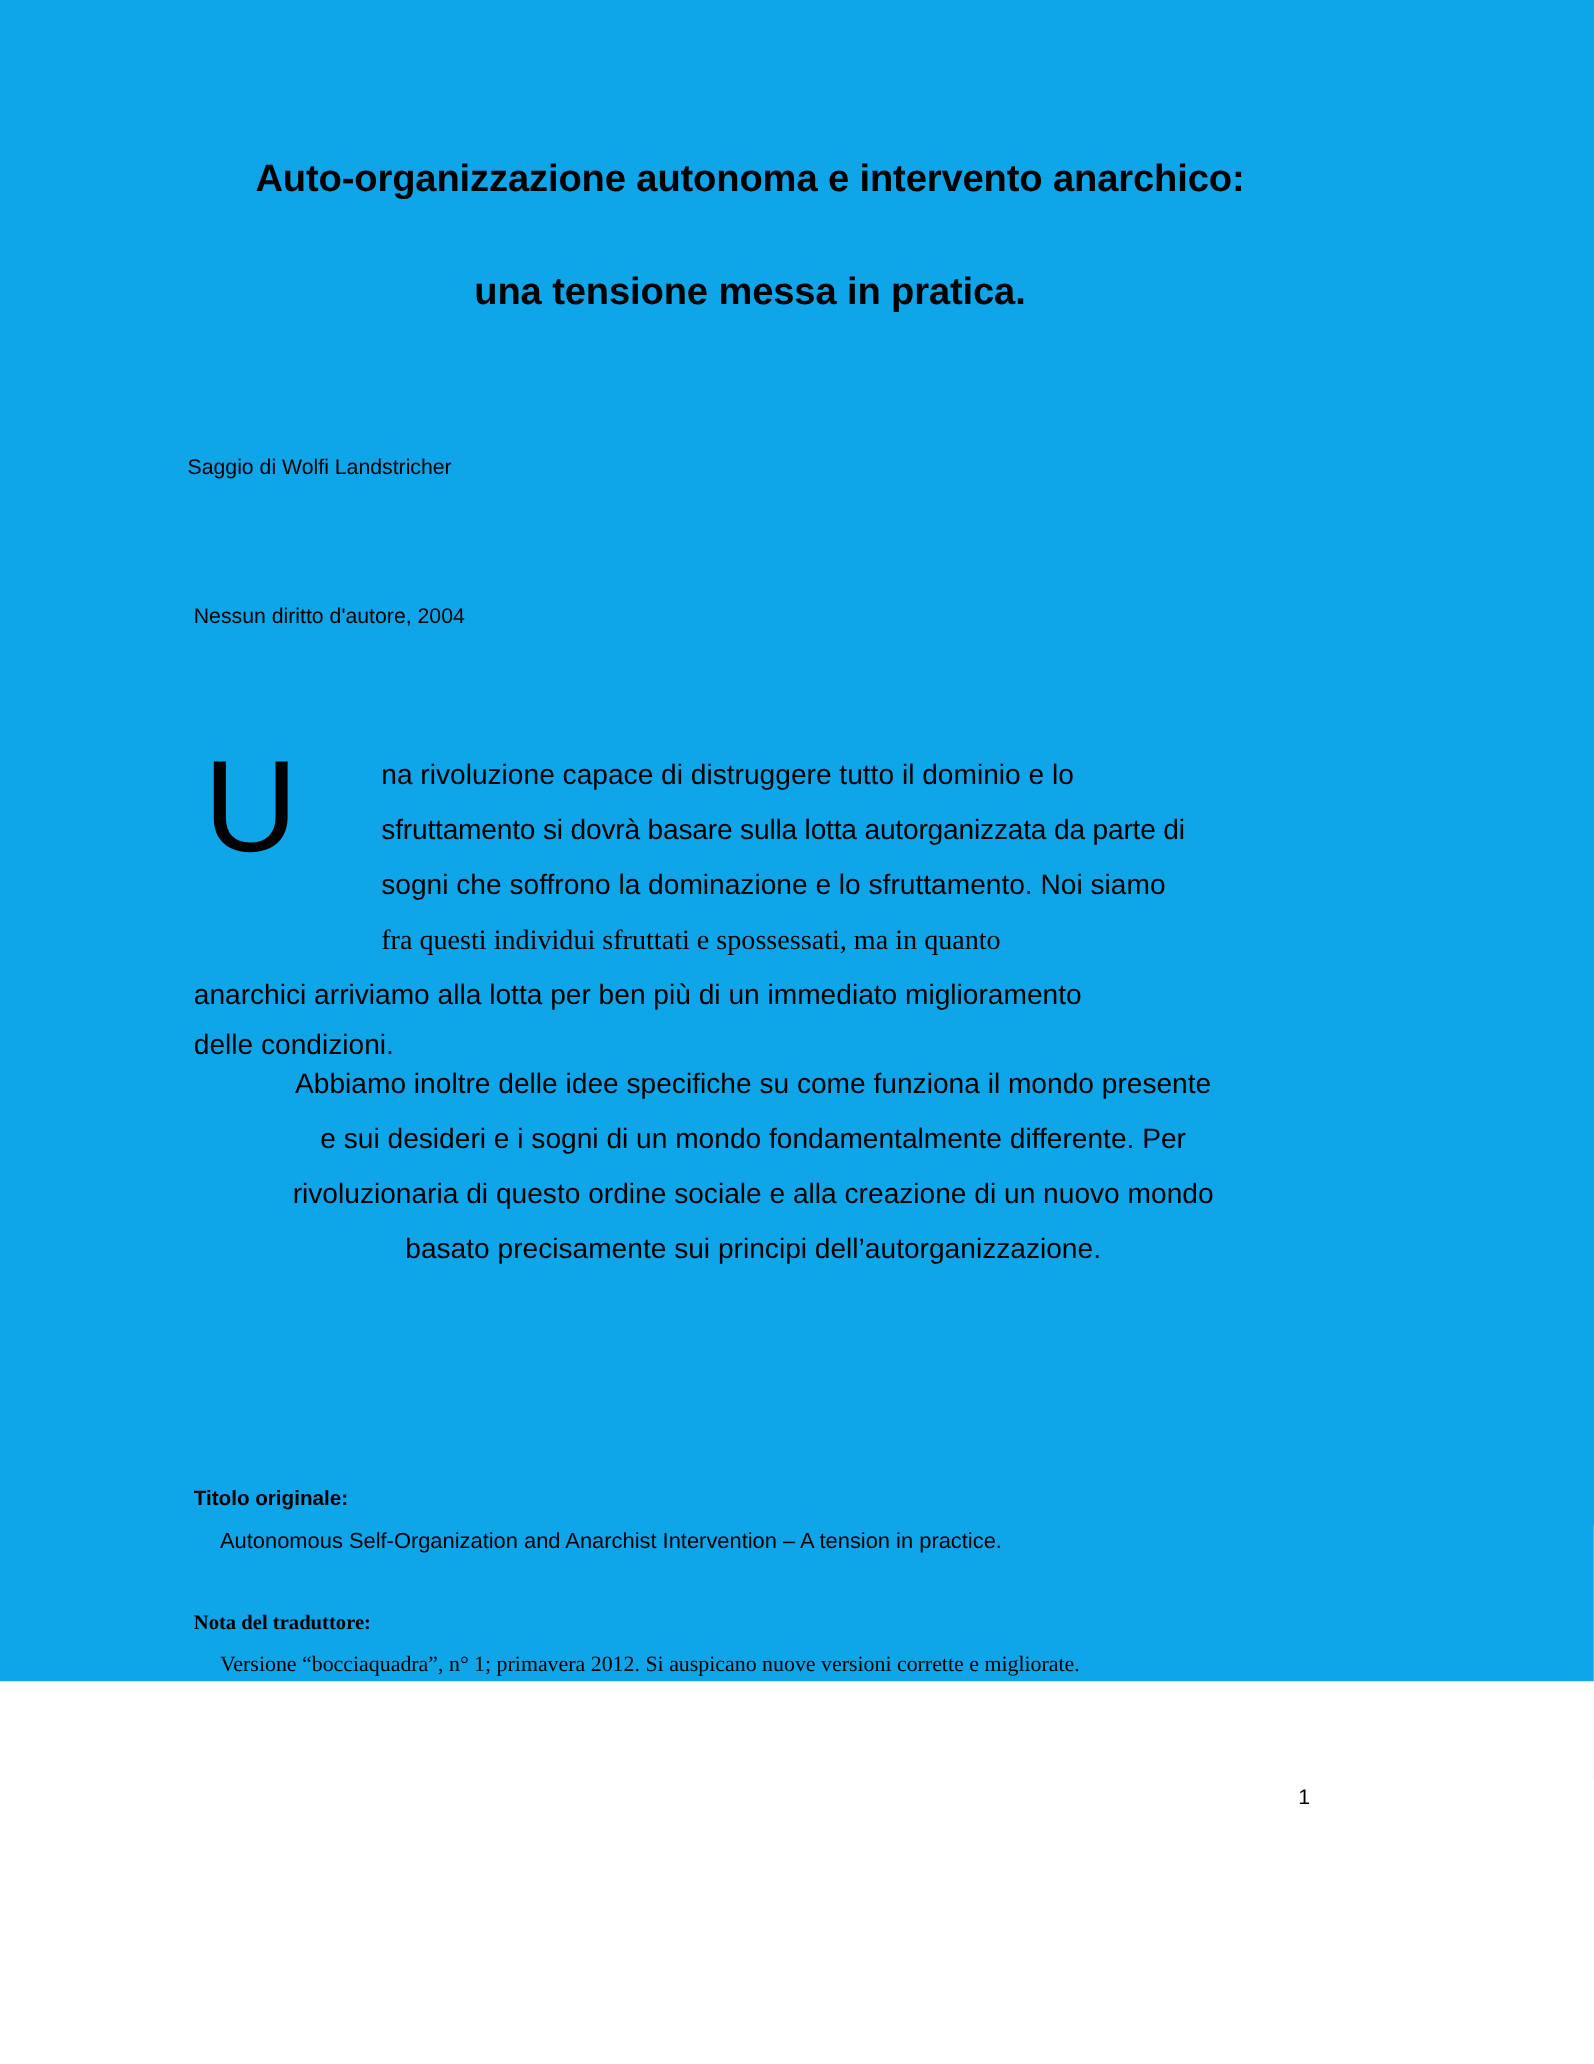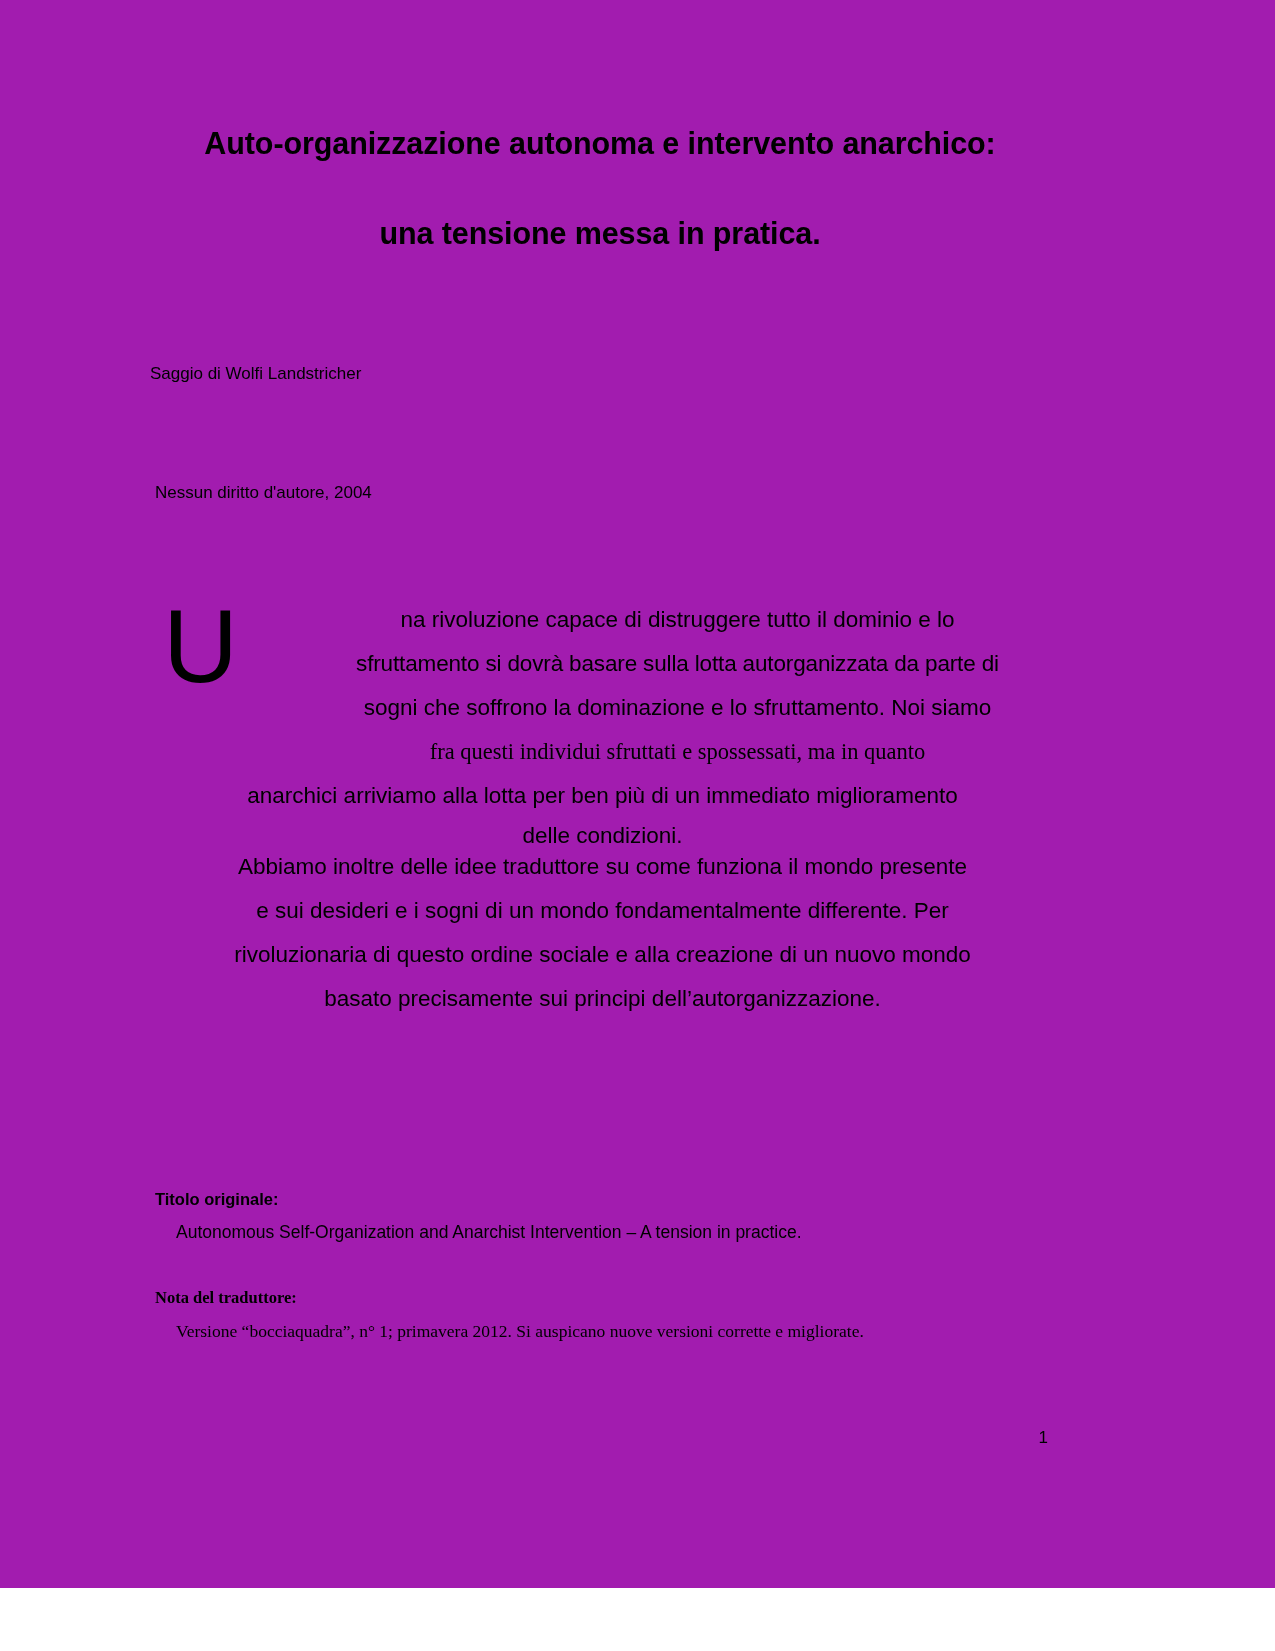--- a/index.html
+++ b/index.html
@@ -12,22 +12,22 @@
     height: 1651px;
     position: relative;
     font-family: "DejaVu Sans", sans-serif;
     color: #000000;
     overflow: hidden;
   }
   .page {
     position: absolute;
     left: 0; top: 0;
     width: 1275px;
-    height: 1588px;
-    background: #a21caf;
+    height: 1345px;
+    background: #0ea5e9;
   }
 
   
   .title-block {
     position: absolute;
     left: 150px;
     top: 128px;
     width: 900px;
     text-align: center;
   }
@@ -79,21 +79,21 @@
     font-family: "Liberation Sans", sans-serif;
     font-size: 104px;
     line-height: 0.86;
     font-weight: 400;
     color: #000;
   }
   .body-lines {
     font-family: "Liberation Sans", sans-serif;
     font-size: 22.5px;
     line-height: 44px;
-    text-align: center;
+    text-align: left;
     color: #000;
   }
   .body-lines .ln {
     display: block;
     white-space: pre;
   }
   .body-lines .ln.indent1 { padding-left: 150px; }
   .body-lines .ln.indent2 { padding-left: 150px; }
   .body-lines .ln.indent3 { padding-left: 150px; }
   .body-lines .ln.indent4 { padding-left: 150px; font-family: Liberation Serif, serif; }
@@ -165,21 +165,21 @@
       <span class="ln indent1">na rivoluzione capace di distruggere tutto il dominio e lo</span>
       <span class="ln indent2 tightgap">sfruttamento si dovrà basare sulla lotta autorganizzata da parte di</span>
       <span class="ln indent3">sogni che soffrono la dominazione e lo sfruttamento. Noi siamo</span>
       <span class="ln indent4">fra questi individui sfruttati e spossessati, ma in quanto</span>
       <span class="ln">anarchici arriviamo alla lotta per ben più di un immediato miglioramento</span>
       <span class="ln narrow">delle condizioni.</span>
     </div>
   </div>
 
   <div class="body-block2">
-    <span class="ln">Abbiamo inoltre delle idee traduttore su come funziona il mondo presente</span>
+    <span class="ln">Abbiamo inoltre delle idee specifiche su come funziona il mondo presente</span>
     <span class="ln">e sui desideri e i sogni di un mondo fondamentalmente differente. Per</span>
     <span class="ln">rivoluzionaria di questo ordine sociale e alla creazione di un nuovo mondo</span>
     <span class="ln">basato precisamente sui principi dell’autorganizzazione.</span>
   </div>
 
   <div class="meta one">
     <div class="meta-label">Titolo originale:</div>
     <div class="meta-value">Autonomous Self-Organization and Anarchist Intervention – A tension in practice.</div>
   </div>
 

